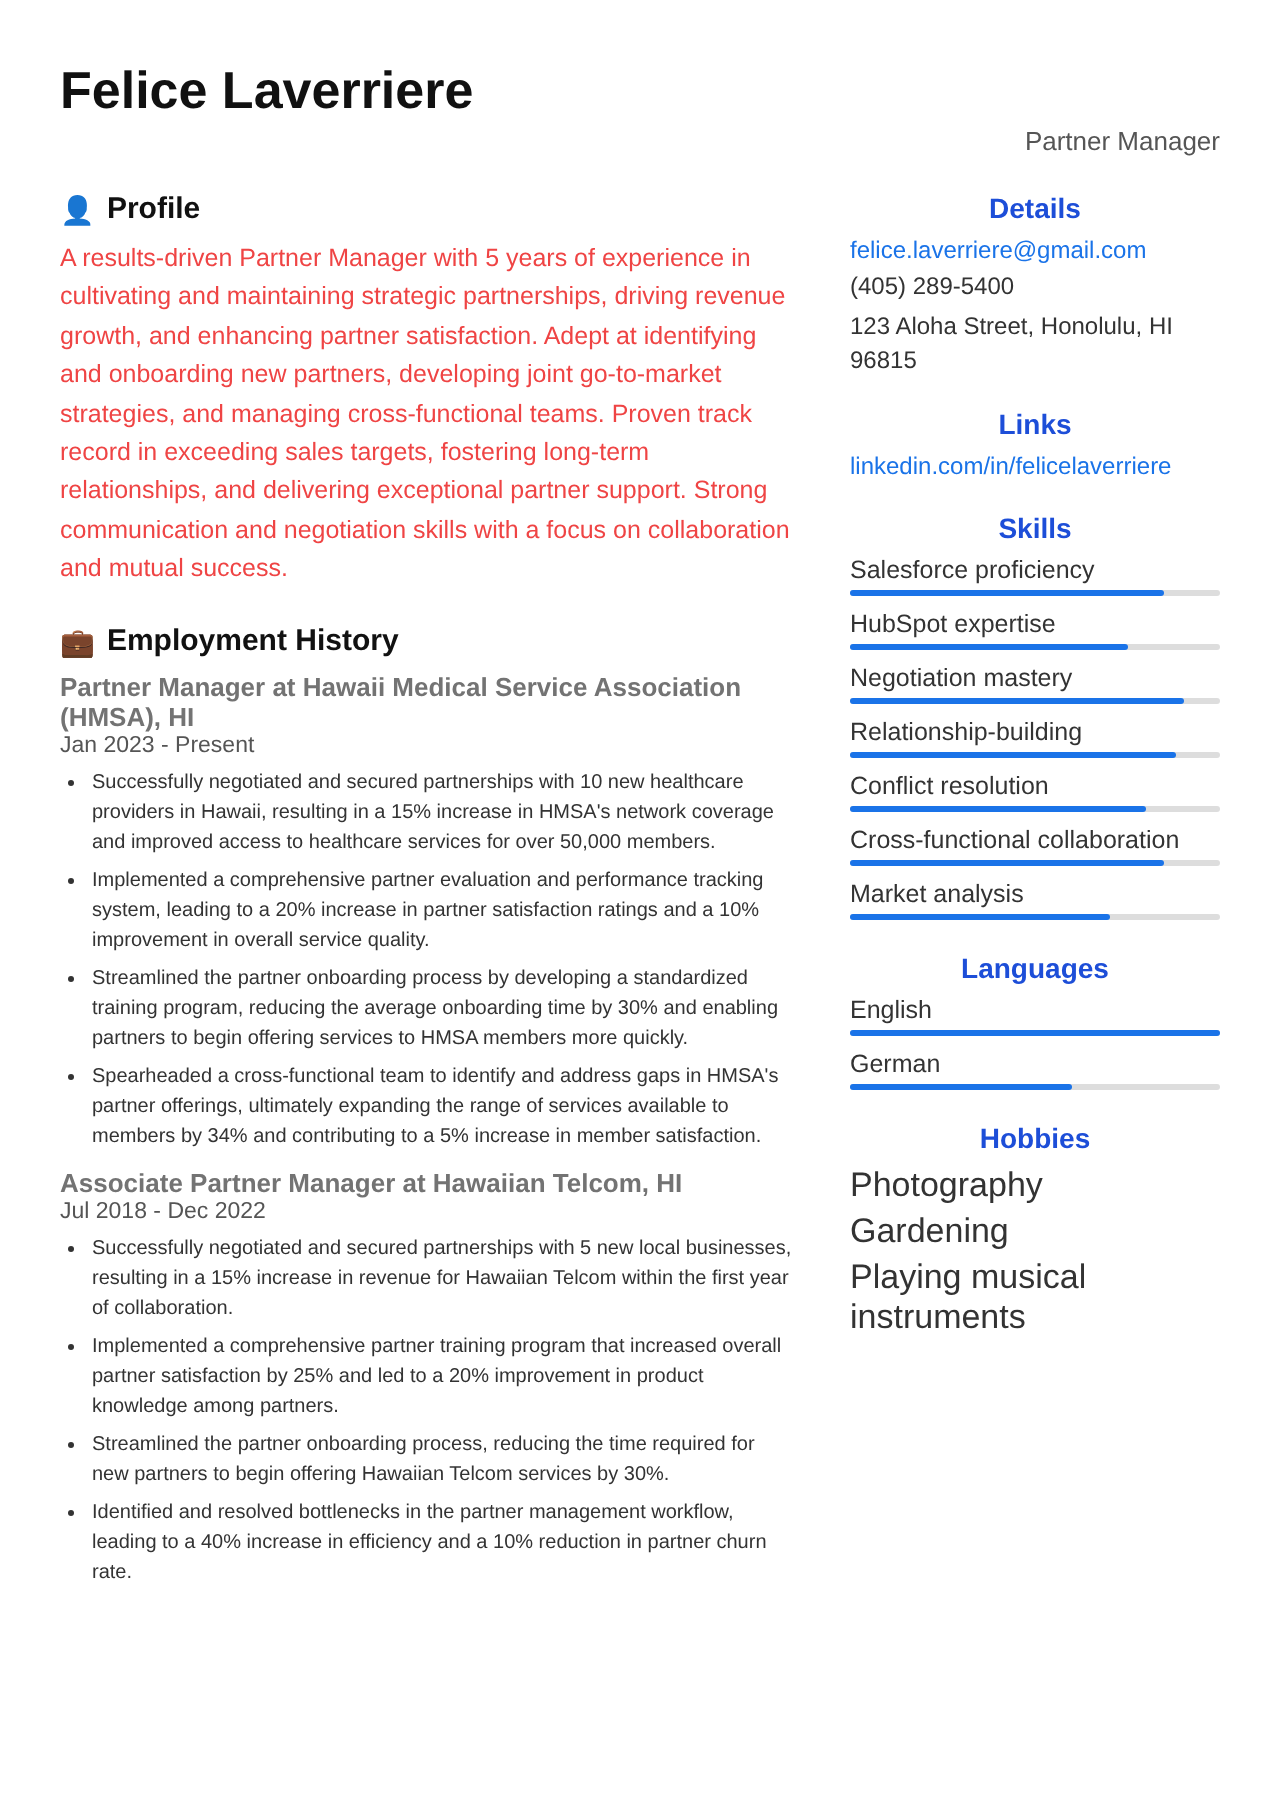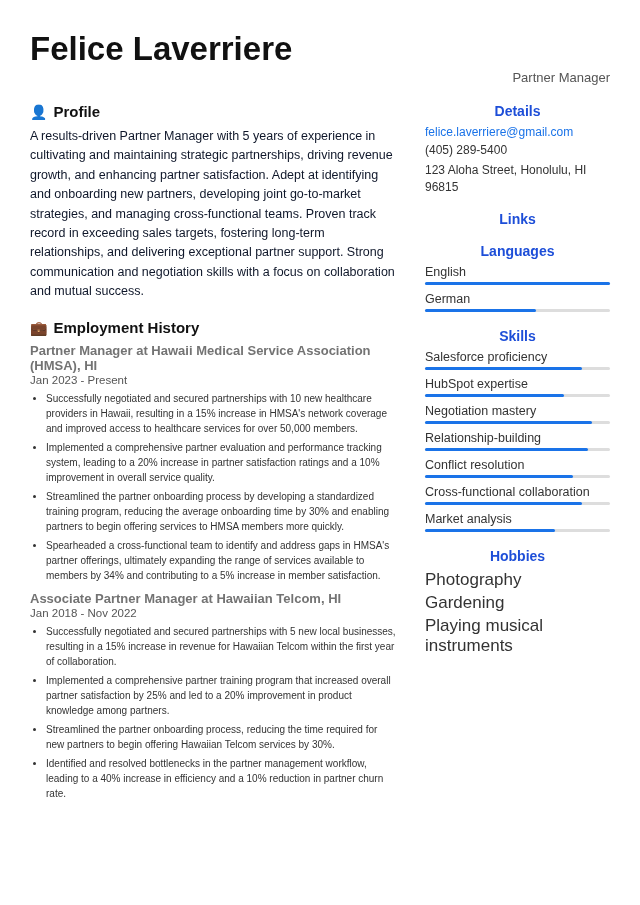--- a/index.html
+++ b/index.html
@@ -13,21 +13,21 @@
     }
     .page {
       display: flex;
       flex-direction: column;
       padding: 30px 30px 30px 30px;
     }
     .header {
       margin-bottom: 18px;
     }
     .header h1 {
-      font-size: 33px;
+      font-size: 26px;
       font-weight: bold;
       color: #111;
     }
     .header .subtitle {
       font-size: 13px;
       color: #555;
       margin-top: 2px;
       text-align: right;
     }
     .two-col {
@@ -53,21 +53,21 @@
       align-items: center;
       gap: 6px;
       margin-bottom: 7px;
       border-bottom: none;
     }
     .section-title .icon {
       font-size: 14px;
     }
     .profile-text {
       font-size: 12.5px;
-      color: #0f172a;
+      color: #ef4444;
       line-height: 1.55;
     }
     .job-title {
       font-size: 13px;
       font-weight: bold;
       color: #737373;
       margin-bottom: 1px;
     }
     .job-date {
       font-size: 11.5px;
@@ -174,21 +174,21 @@
           <ul class="job-bullets">
             <li>Successfully negotiated and secured partnerships with 10 new healthcare providers in Hawaii, resulting in a 15% increase in HMSA's network coverage and improved access to healthcare services for over 50,000 members.</li>
             <li>Implemented a comprehensive partner evaluation and performance tracking system, leading to a 20% increase in partner satisfaction ratings and a 10% improvement in overall service quality.</li>
             <li>Streamlined the partner onboarding process by developing a standardized training program, reducing the average onboarding time by 30% and enabling partners to begin offering services to HMSA members more quickly.</li>
             <li>Spearheaded a cross-functional team to identify and address gaps in HMSA's partner offerings, ultimately expanding the range of services available to members by 34% and contributing to a 5% increase in member satisfaction.</li>
           </ul>
         </div>
 
         <div>
           <div class="job-title">Associate Partner Manager at Hawaiian Telcom, HI</div>
-          <div class="job-date">Jan 2018 - Nov 2022</div>
+          <div class="job-date">Jul 2018 - Dec 2022</div>
           <ul class="job-bullets">
             <li>Successfully negotiated and secured partnerships with 5 new local businesses, resulting in a 15% increase in revenue for Hawaiian Telcom within the first year of collaboration.</li>
             <li>Implemented a comprehensive partner training program that increased overall partner satisfaction by 25% and led to a 20% improvement in product knowledge among partners.</li>
             <li>Streamlined the partner onboarding process, reducing the time required for new partners to begin offering Hawaiian Telcom services by 30%.</li>
             <li>Identified and resolved bottlenecks in the partner management workflow, leading to a 40% increase in efficiency and a 10% reduction in partner churn rate.</li>
           </ul>
         </div>
       </div>
 
     </div>
@@ -197,81 +197,82 @@
 
       <div class="right-section">
         <div class="right-section-title">Details</div>
         <a class="detail-link" href="#">felice.laverriere@gmail.com</a>
         <div class="detail-item">(405) 289-5400</div>
         <div class="detail-item">123 Aloha Street, Honolulu, HI 96815</div>
       </div>
 
       <div class="right-section">
         <div class="right-section-title">Links</div>
+        <a class="detail-link" href="#">linkedin.com/in/felicelaverriere</a>
+      </div>
+
+      <div class="right-section">
+        <div class="right-section-title">Skills</div>
+
+        <div class="skill-item">
+          <div class="skill-name">Salesforce proficiency</div>
+          <div class="skill-bar-bg">
+            <div class="skill-bar-fill" style="width:85%"></div>
+          </div>
+        </div>
+        <div class="skill-item">
+          <div class="skill-name">HubSpot expertise</div>
+          <div class="skill-bar-bg">
+            <div class="skill-bar-fill" style="width:75%"></div>
+          </div>
+        </div>
+        <div class="skill-item">
+          <div class="skill-name">Negotiation mastery</div>
+          <div class="skill-bar-bg">
+            <div class="skill-bar-fill" style="width:90%"></div>
+          </div>
+        </div>
+        <div class="skill-item">
+          <div class="skill-name">Relationship-building</div>
+          <div class="skill-bar-bg">
+            <div class="skill-bar-fill" style="width:88%"></div>
+          </div>
+        </div>
+        <div class="skill-item">
+          <div class="skill-name">Conflict resolution</div>
+          <div class="skill-bar-bg">
+            <div class="skill-bar-fill" style="width:80%"></div>
+          </div>
+        </div>
+        <div class="skill-item">
+          <div class="skill-name">Cross-functional collaboration</div>
+          <div class="skill-bar-bg">
+            <div class="skill-bar-fill" style="width:85%"></div>
+          </div>
+        </div>
+        <div class="skill-item">
+          <div class="skill-name">Market analysis</div>
+          <div class="skill-bar-bg">
+            <div class="skill-bar-fill" style="width:70%"></div>
+          </div>
+        </div>
       </div>
 
       <div class="right-section">
         <div class="right-section-title">Languages</div>
         <div class="lang-item">
           <div class="lang-name">English</div>
           <div class="skill-bar-bg">
             <div class="skill-bar-fill" style="width:100%"></div>
           </div>
         </div>
         <div class="lang-item">
           <div class="lang-name">German</div>
           <div class="skill-bar-bg">
             <div class="skill-bar-fill" style="width:60%"></div>
-          </div>
-        </div>
-      </div>
-
-      <div class="right-section">
-        <div class="right-section-title">Skills</div>
-
-        <div class="skill-item">
-          <div class="skill-name">Salesforce proficiency</div>
-          <div class="skill-bar-bg">
-            <div class="skill-bar-fill" style="width:85%"></div>
-          </div>
-        </div>
-        <div class="skill-item">
-          <div class="skill-name">HubSpot expertise</div>
-          <div class="skill-bar-bg">
-            <div class="skill-bar-fill" style="width:75%"></div>
-          </div>
-        </div>
-        <div class="skill-item">
-          <div class="skill-name">Negotiation mastery</div>
-          <div class="skill-bar-bg">
-            <div class="skill-bar-fill" style="width:90%"></div>
-          </div>
-        </div>
-        <div class="skill-item">
-          <div class="skill-name">Relationship-building</div>
-          <div class="skill-bar-bg">
-            <div class="skill-bar-fill" style="width:88%"></div>
-          </div>
-        </div>
-        <div class="skill-item">
-          <div class="skill-name">Conflict resolution</div>
-          <div class="skill-bar-bg">
-            <div class="skill-bar-fill" style="width:80%"></div>
-          </div>
-        </div>
-        <div class="skill-item">
-          <div class="skill-name">Cross-functional collaboration</div>
-          <div class="skill-bar-bg">
-            <div class="skill-bar-fill" style="width:85%"></div>
-          </div>
-        </div>
-        <div class="skill-item">
-          <div class="skill-name">Market analysis</div>
-          <div class="skill-bar-bg">
-            <div class="skill-bar-fill" style="width:70%"></div>
           </div>
         </div>
       </div>
 
       <div class="right-section">
         <div class="right-section-title">Hobbies</div>
         <div class="hobby-item">Photography</div>
         <div class="hobby-item">Gardening</div>
         <div class="hobby-item">Playing musical instruments</div>
       </div>

